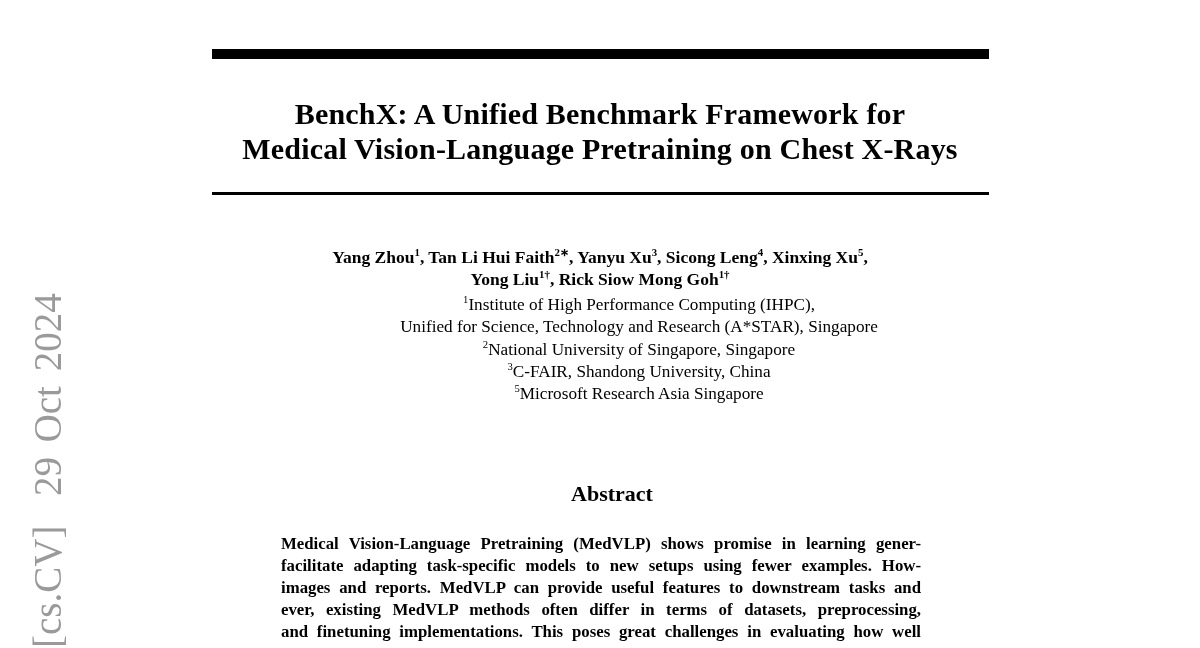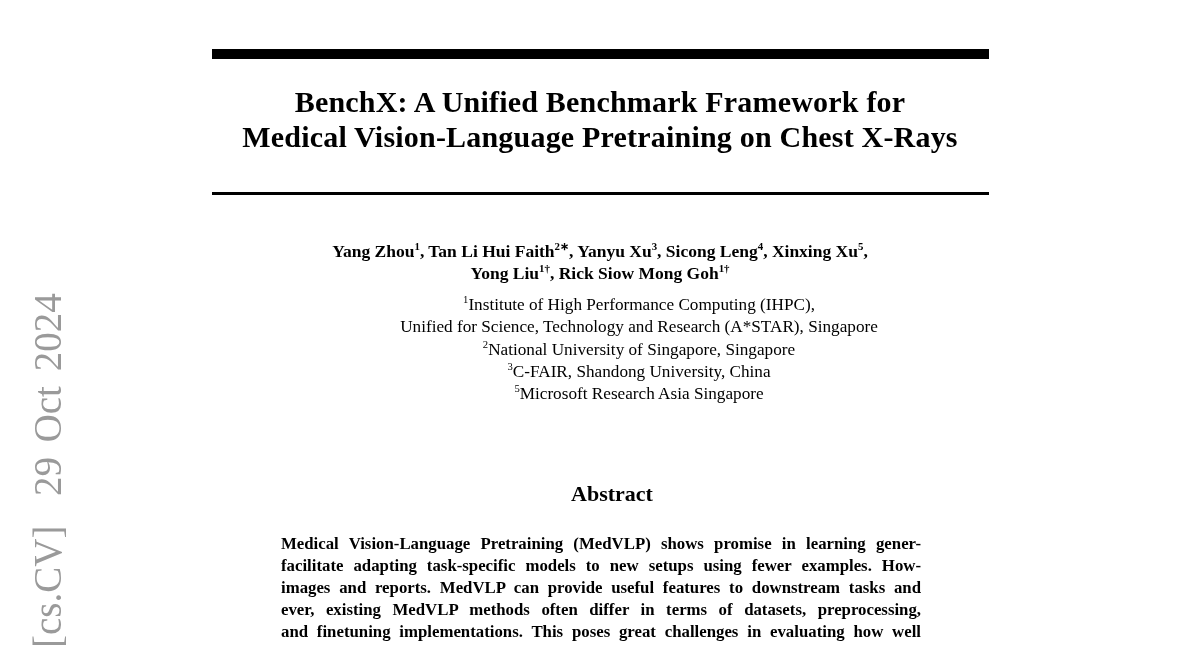--- a/index.html
+++ b/index.html
@@ -40,34 +40,34 @@
     position: absolute;
     left: 212px;
     top: 192px;
     width: 777px;
     height: 2.5px;
     background: #000000;
   }
   .title {
     position: absolute;
     left: 0;
-    top: 84px;
+    top: 96px;
     width: 1200px;
     margin: 0;
     text-align: center;
     font-size: 30px;
     font-weight: bold;
     line-height: 35px;
     white-space: pre-line;
     letter-spacing: 0.2px;
   }
   .authors {
     position: absolute;
     left: 0;
-    top: 240px;
+    top: 246px;
     width: 1200px;
     text-align: center;
     font-size: 17.5px;
     font-weight: bold;
     line-height: 22px;
   }
   .affils {
     position: absolute;
     left: 0;
     top: 294px;

